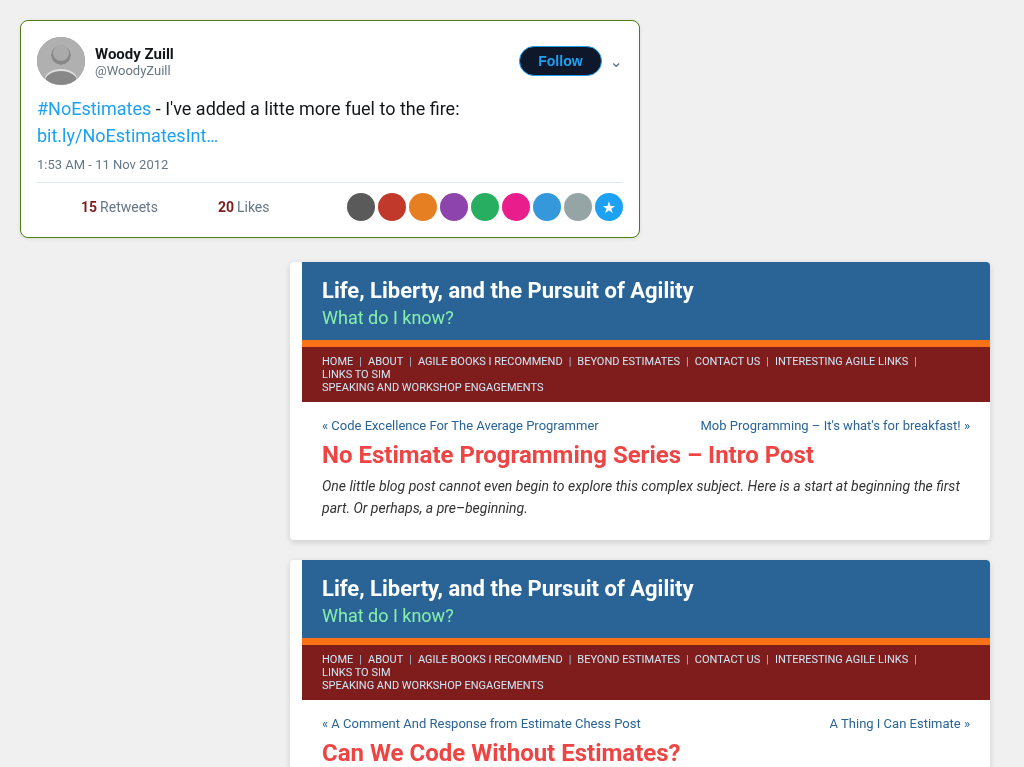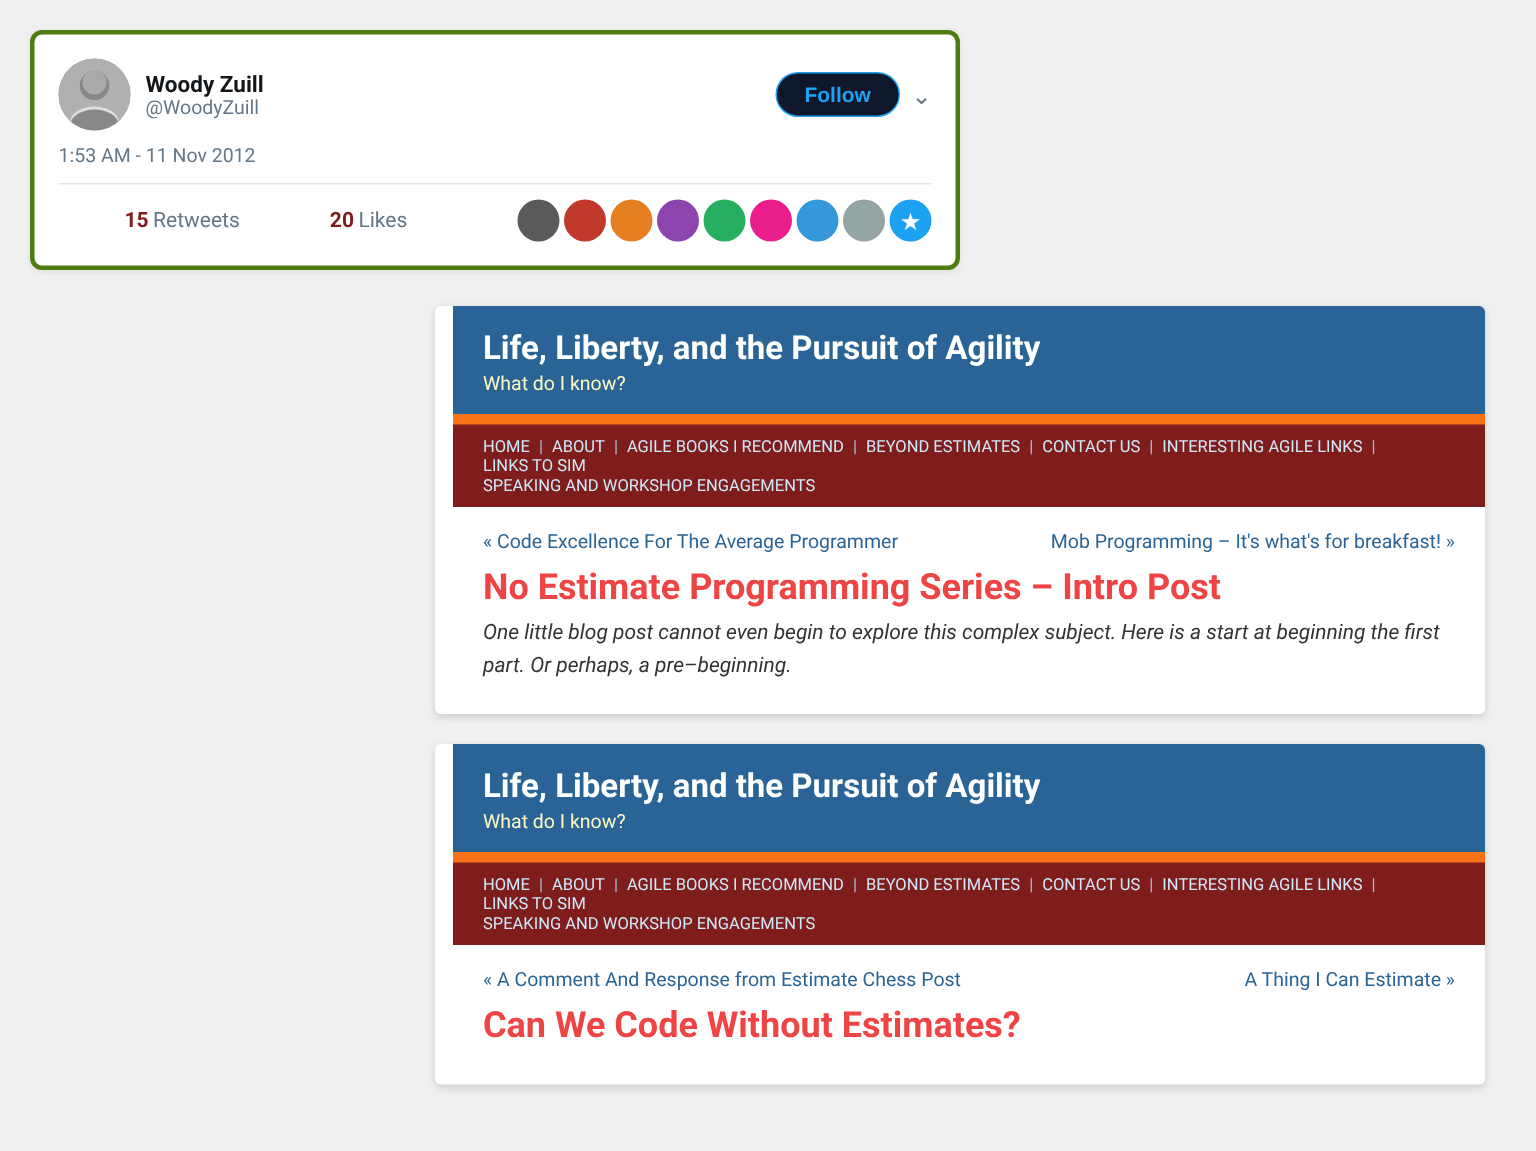--- a/index.html
+++ b/index.html
@@ -5,21 +5,21 @@
     * { box-sizing: border-box; margin: 0; padding: 0; }
     body {
       font-family: -apple-system, BlinkMacSystemFont, "Segoe UI", Roboto, Helvetica, Arial, sans-serif;
       background: #f0f0f0;
       padding: 20px;
     }
 
     
     .tweet-card {
       background: #fff;
-      border: 3px solid #4d7c0f;
+      border: 1px solid #4d7c0f;
       border-radius: 8px;
       padding: 16px;
       max-width: 620px;
       margin-bottom: 24px;
       box-shadow: 0 1px 4px rgba(0,0,0,0.08);
     }
     .tweet-header {
       display: flex;
       align-items: center;
       margin-bottom: 10px;
@@ -132,22 +132,22 @@
       background: #2a6496;
       padding: 16px 20px 12px;
     }
     .blog-title {
       font-size: 22px;
       font-weight: bold;
       color: #fff;
       margin-bottom: 4px;
     }
     .blog-subtitle {
-      font-size: 13px;
-      color: #fef9c3;
+      font-size: 18px;
+      color: #86efac;
     }
     .blog-nav {
       background: #7f1d1d;
       border-top: 7px solid #f97316;
       padding: 8px 20px;
       display: flex;
       flex-wrap: wrap;
       gap: 0;
     }
     .blog-nav-item {
@@ -222,20 +222,23 @@
     <div class="tweet-user-info">
       <div class="tweet-name">Woody Zuill</div>
       <div class="tweet-handle">@WoodyZuill</div>
     </div>
     <div class="tweet-header-actions">
       <button class="follow-btn">Follow</button>
       <span class="chevron-icon">⌄</span>
     </div>
   </div>
 
+  <div class="tweet-body">
+    <span class="tweet-hashtag">#NoEstimates</span><span> - I've added a litte more fuel to the fire: </span><span class="tweet-link">bit.ly/NoEstimatesInt…</span>
+  </div>
 
   <div class="tweet-timestamp">1:53 AM - 11 Nov 2012</div>
 
   <div class="tweet-stats">
     <div class="tweet-stat">
       <strong>15</strong><span>Retweets</span>
     </div>
     <div class="tweet-stat">
       <strong>20</strong><span>Likes</span>
     </div>

